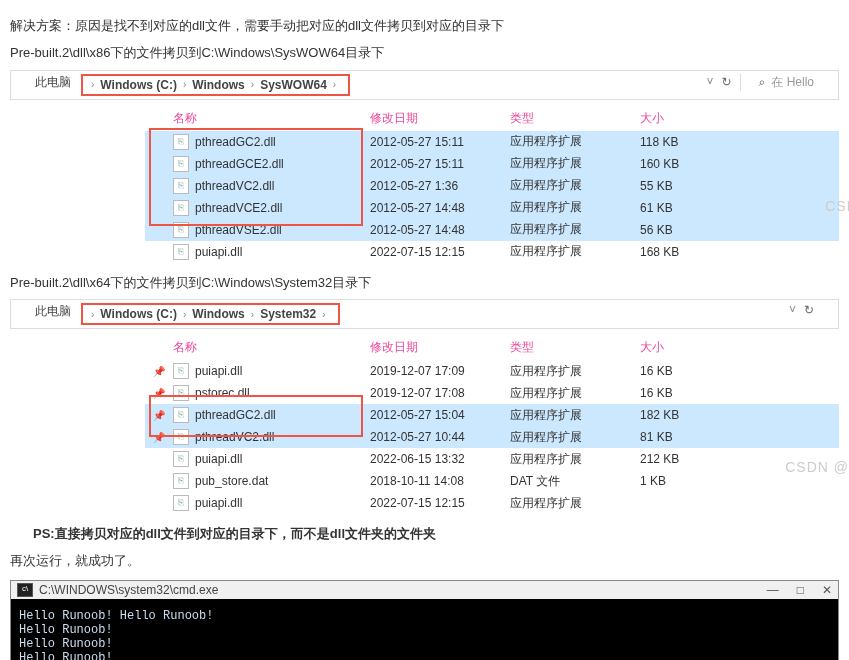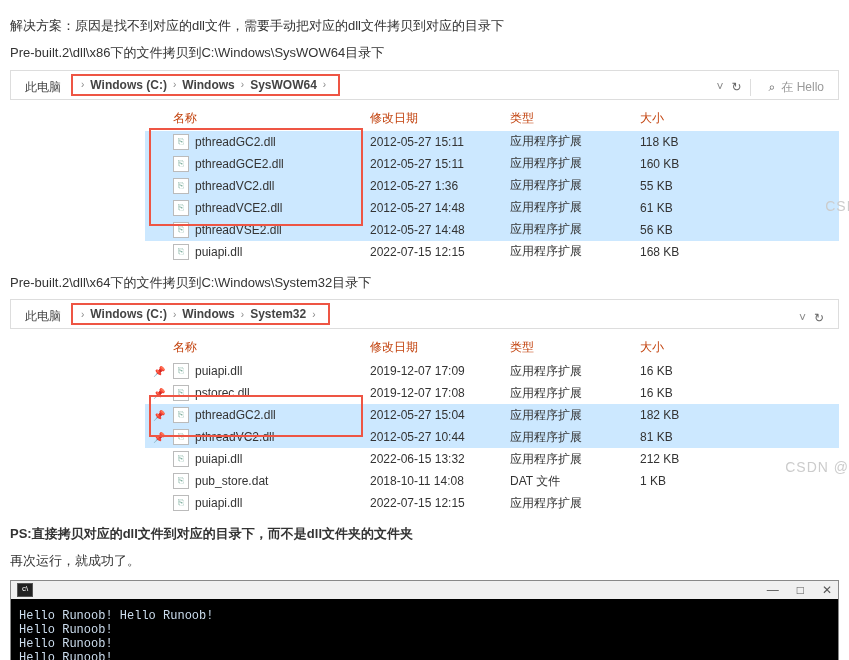--- a/index.html
+++ b/index.html
@@ -1,27 +1,27 @@
 <!DOCTYPE html>
 <html><head>
 <meta charset="utf-8">
 <style>
   body { margin:0; padding:10px; font-family:"Microsoft YaHei",Arial,sans-serif; font-size:13px; color:#333; background:#fff; width:849px; box-sizing:border-box; }
   .para { margin:6px 0; line-height:1.6; }
-  .bold { font-weight:bold; }
-  .breadcrumb-bar { border:1px solid #ddd; display:flex; align-items:flex-end; padding:3px 14px; margin:4px 0; position:relative; font-size:12px; color:#444; }
+  .bold { font-weight:bold;margin-left:23px; }
+  .breadcrumb-bar { border:1px solid #ddd; display:flex; align-items:flex-start; padding:3px 24px; margin:4px 0; position:relative; font-size:12px; color:#444; }
   .bc-segs { display:flex; align-items:center; border:2px solid #e54; padding:2px 6px 2px 2px; }
   .bc-seg { display:flex; align-items:center;font-weight:bold; }
   .bc-sep { margin:0 6px; color:#888; font-size:10px; }
   .bc-root { margin-right:10px; }
   .bc-right { margin-left:auto; display:flex; align-items:center; gap:8px; color:#888; }
   .refresh-icon, .search-icon { font-size:12px; color:#666; }
   .search-box { border-left:1px solid #ddd; padding-left:18px; display:flex; align-items:center; gap:6px; color:#999; font-size:12px; }
   .file-panel { margin:6px 0 10px 135px; position:relative; }
-  .file-header { display:flex; font-size:12px; color:#c2410c; padding:4px 0; }
+  .file-header { display:flex; font-size:12px; color:#ec4899; padding:4px 0; }
   .col-name { width:225px; padding-left:28px; box-sizing:border-box; }
   .col-date { width:140px; }
   .col-type { width:130px; }
   .col-size { width:70px; }
   .file-row { display:flex; font-size:12px; padding:2px 0; align-items:center; height:18px; }
   .file-row.sel { background:#cce8ff; }
   .file-name { display:flex; align-items:center; gap:6px; }
   .pin { color:#888; font-size:10px; margin-left:-20px; width:14px; display:inline-block; }
   .fic { width:14px; height:14px; border:1px solid #bbb; background:#fff; font-size:8px; color:#7a9; display:flex; align-items:center; justify-content:center; }
   .redbox-abs { position:absolute; border:2px solid #e54; pointer-events:none; }
@@ -233,20 +233,21 @@
   <div class="redbox-abs" style="left:4px;top:60px;width:210px;height:38px;"></div>
   <div class="watermark" style="top:124px;right:-70px;">CSDN @余生爱静</div>
 </div>
 
 <div class="para bold">PS:直接拷贝对应的dll文件到对应的目录下，而不是dll文件夹的文件夹</div>
 <div class="para">再次运行，就成功了。</div>
 
 <div class="cmd-window">
   <div class="cmd-title">
     <span class="cmd-icon">c\</span>
+    <span>C:\WINDOWS\system32\cmd.exe</span>
     <span class="cmd-btns">
       <span>—</span>
       <span>□</span>
       <span>✕</span>
     </span>
   </div>
   <div class="cmd-body" id="cmdBody">Hello Runoob! Hello Runoob!
 Hello Runoob!
 Hello Runoob!
 Hello Runoob!

